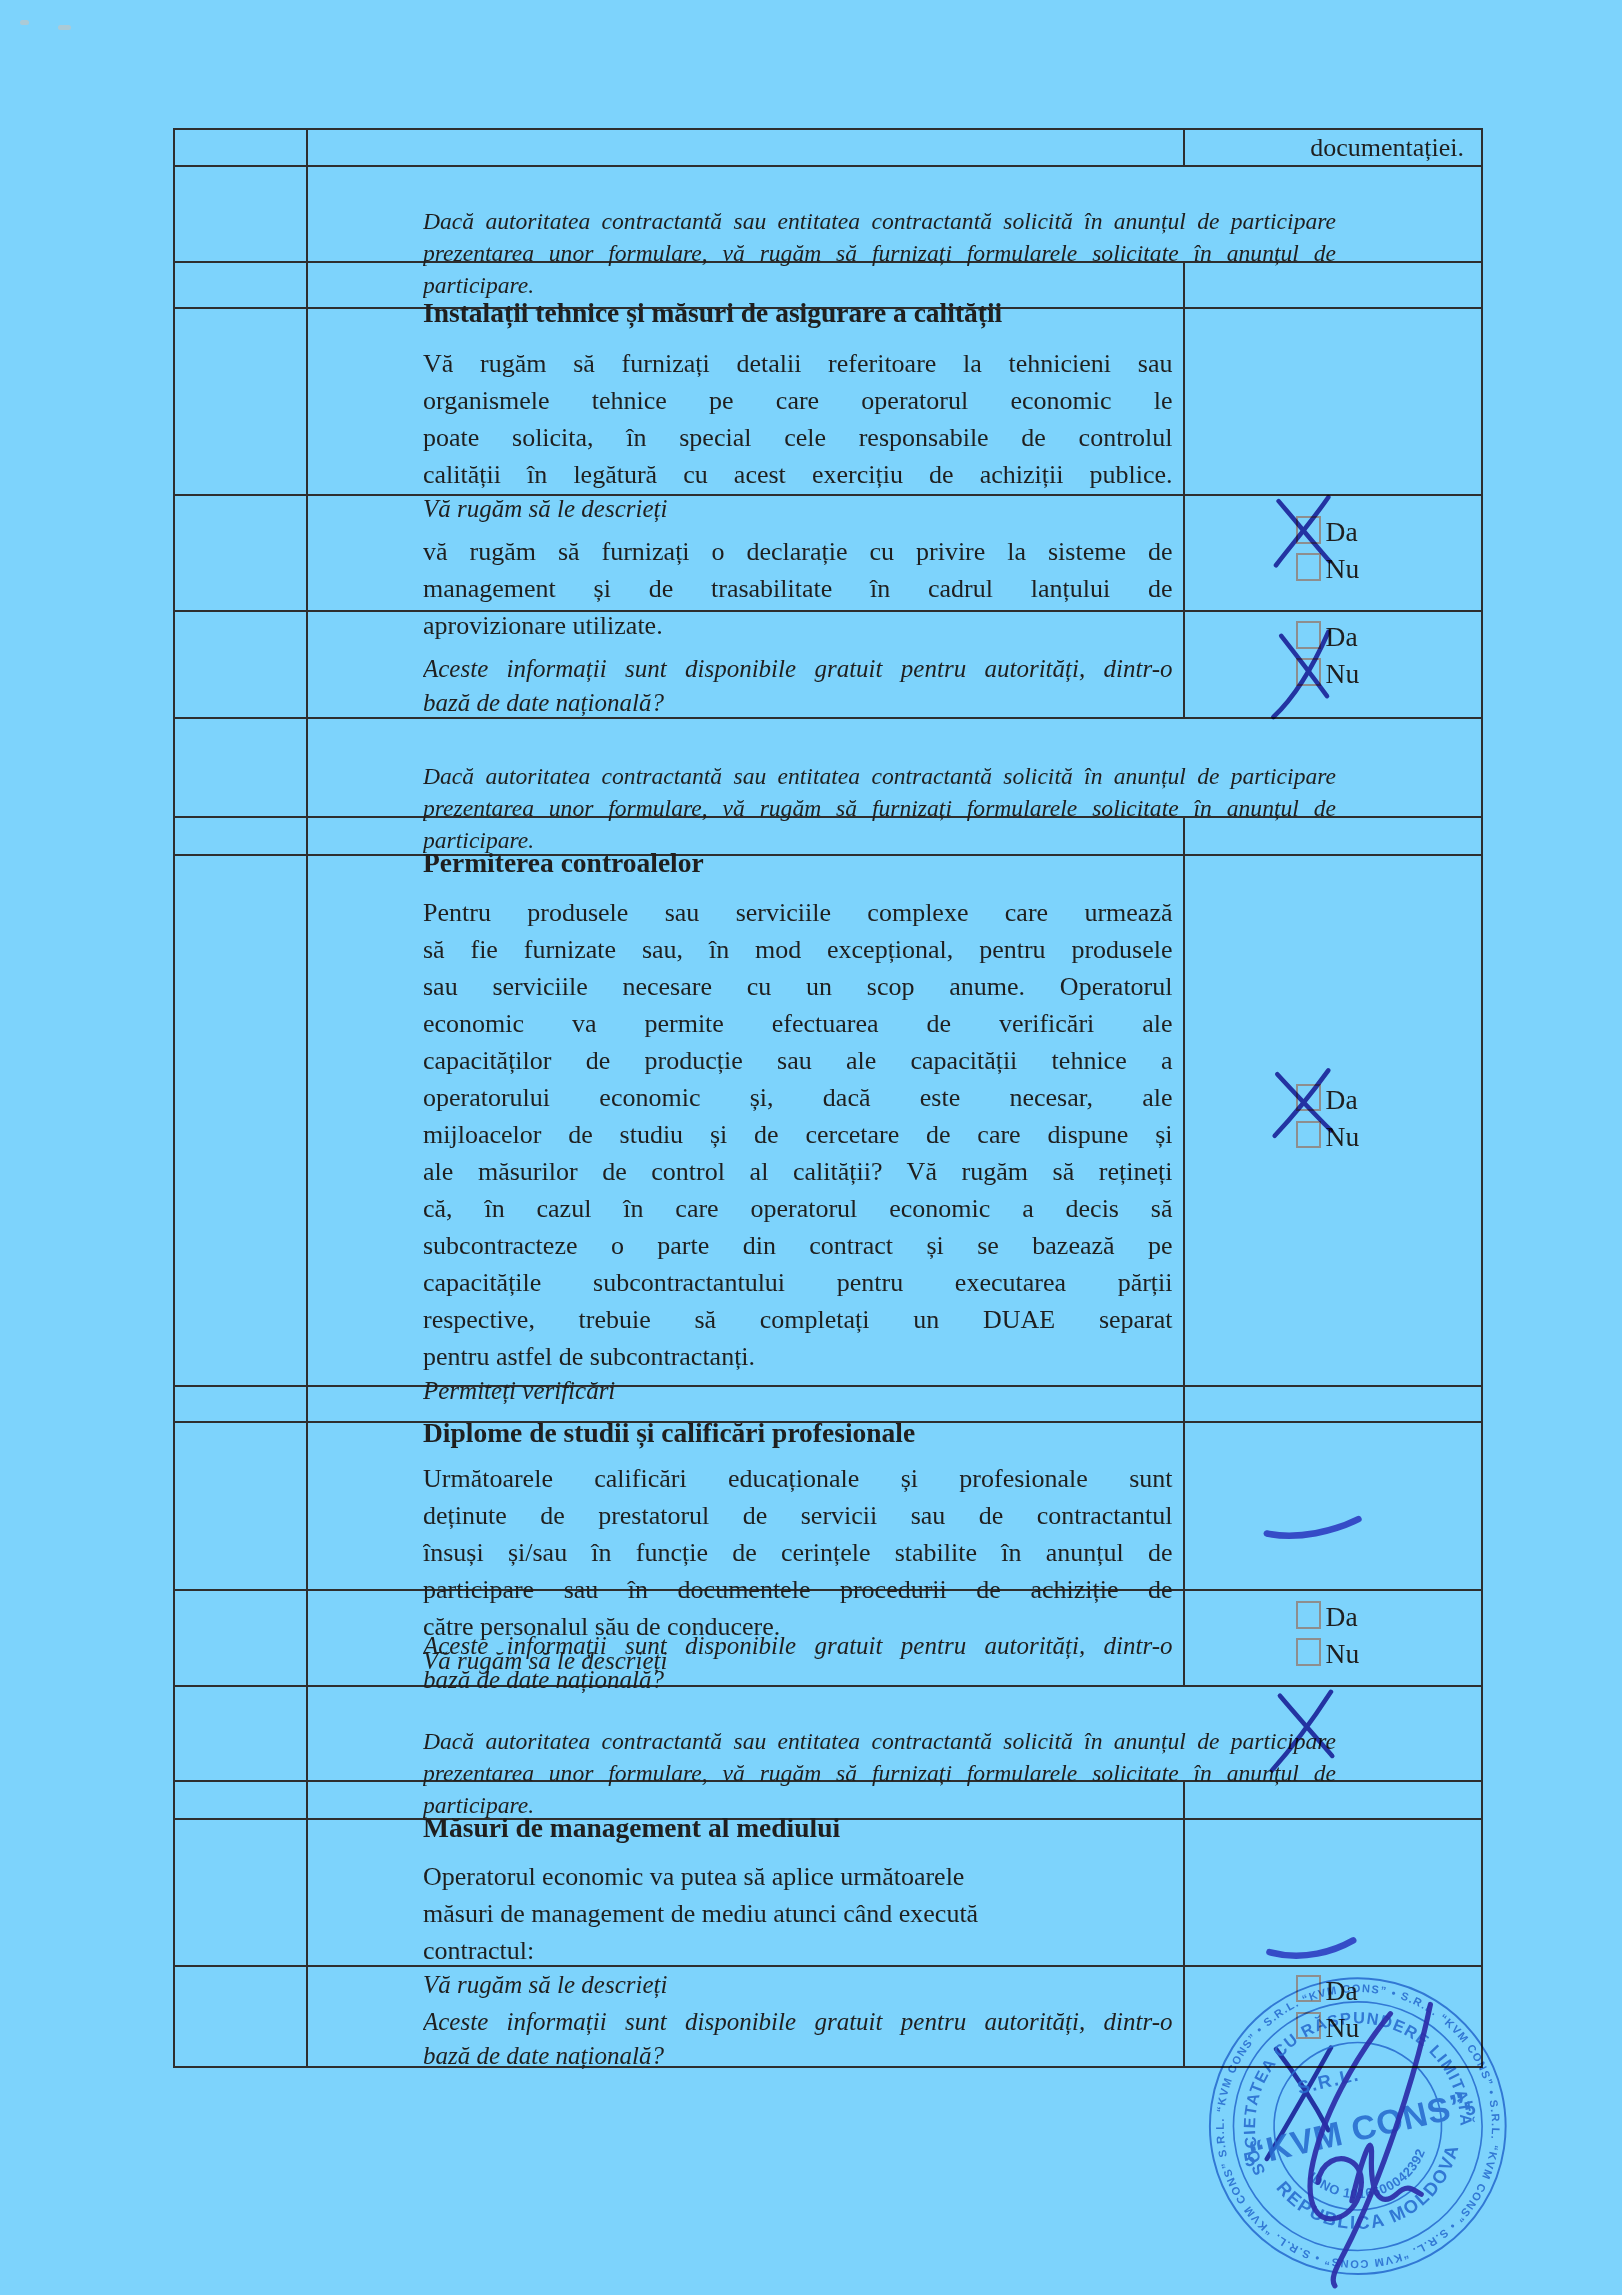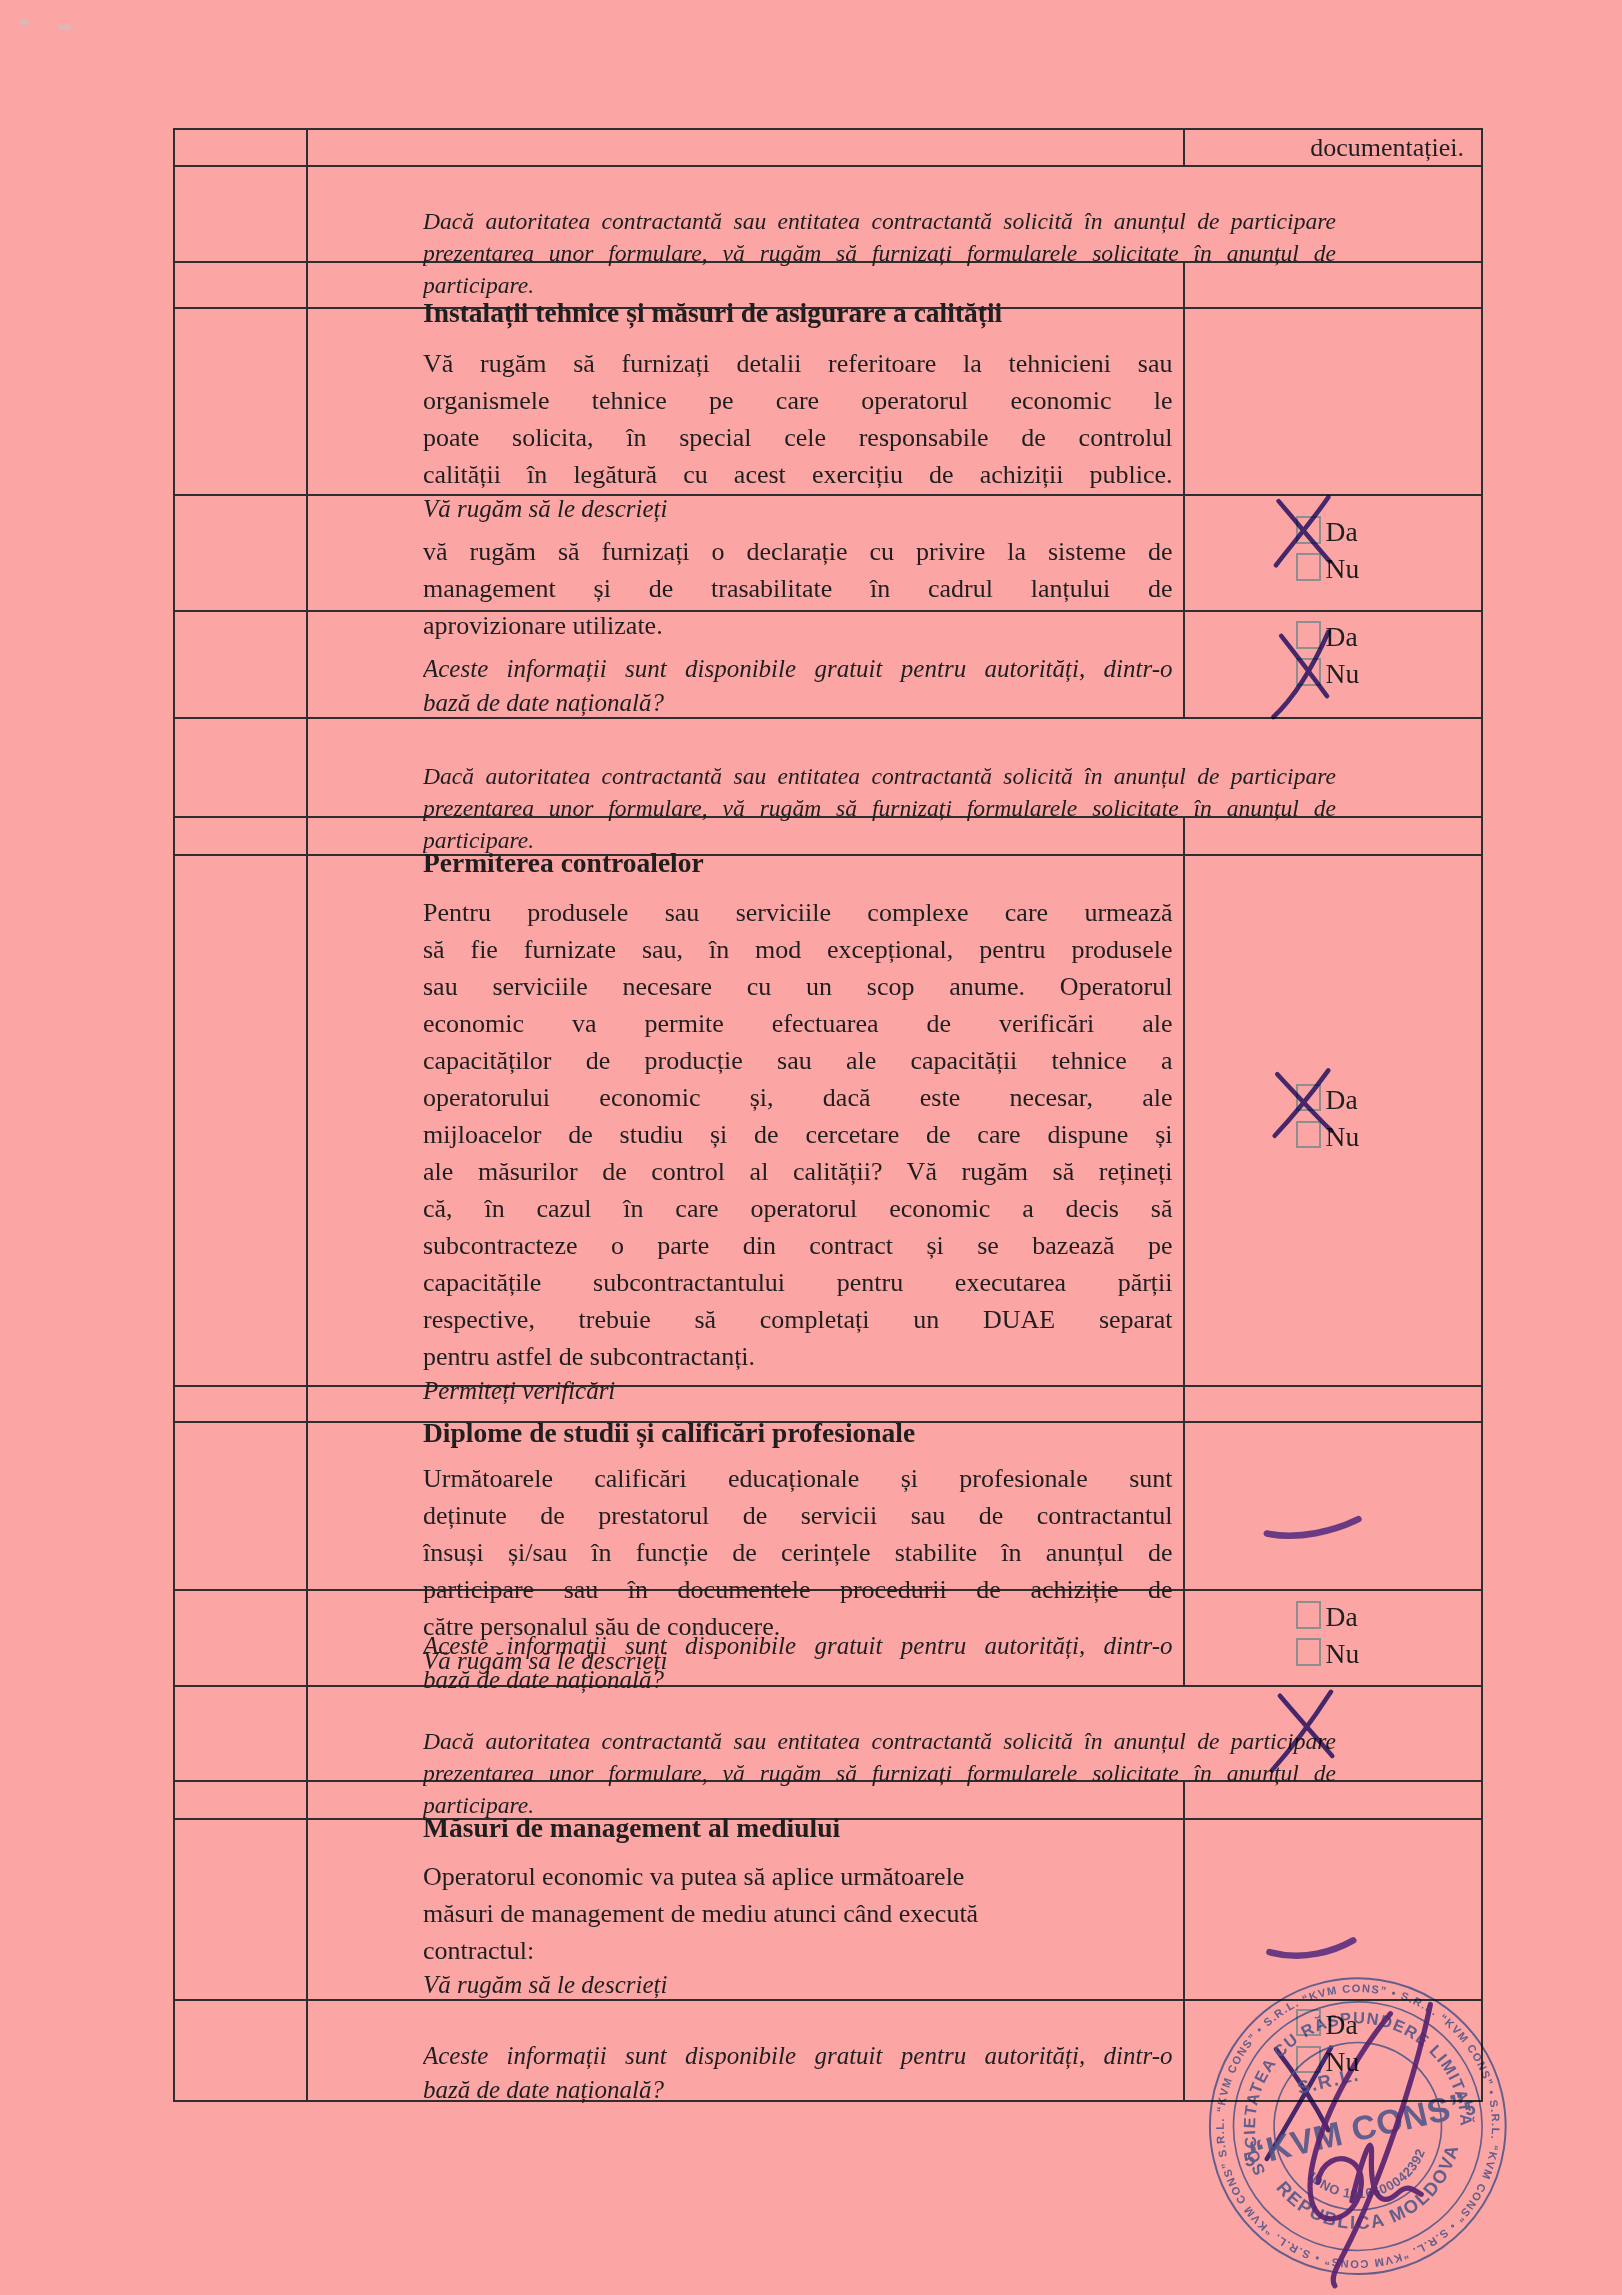--- a/index.html
+++ b/index.html
@@ -1,19 +1,19 @@
 <!DOCTYPE html>
 <html style="font-size:10.5px"><head>
 <meta charset="utf-8">
 <style>
   html,body{margin:0;padding:0;background:#888;}
   .page{
     position:relative;
     width:1623px;height:2295px;
-    background:#fca5a5;
+    background:#7dd3fc;
     overflow:hidden;
     font-family:"Liberation Serif","DejaVu Serif",serif;
     color:#1f1f1f;
   }
   
   .doc-table{
     position:absolute;left:173px;top:128px;width:1310px;
     border:2px solid #2e2e2e;border-bottom:none;
     box-sizing:border-box;
   }
@@ -226,21 +226,21 @@
     </div>
 
     <div class="r" style="height:38px;">
       <div class="c1"></div>
       <div class="c2" style="padding-top:1.3px;">
         <div class="hdr">Măsuri de management al mediului</div>
       </div>
       <div class="c3"></div>
     </div>
 
-    <div class="r" style="height:181px;justify-content:flex-end;">
+    <div class="r" style="height:147px;justify-content:flex-end;">
       <div class="c1"></div>
       <div class="c2" style="padding-top:9.2px;">
         <div class="ol">Operatorul economic va putea să aplice următoarele</div>
         <div class="ol">măsuri de management de mediu atunci când execută</div>
         <div class="ol">contractul:</div>
         <div class="hint">Vă rugăm să le descrieți</div>
       </div>
       <div class="c3"></div>
     </div>
 

